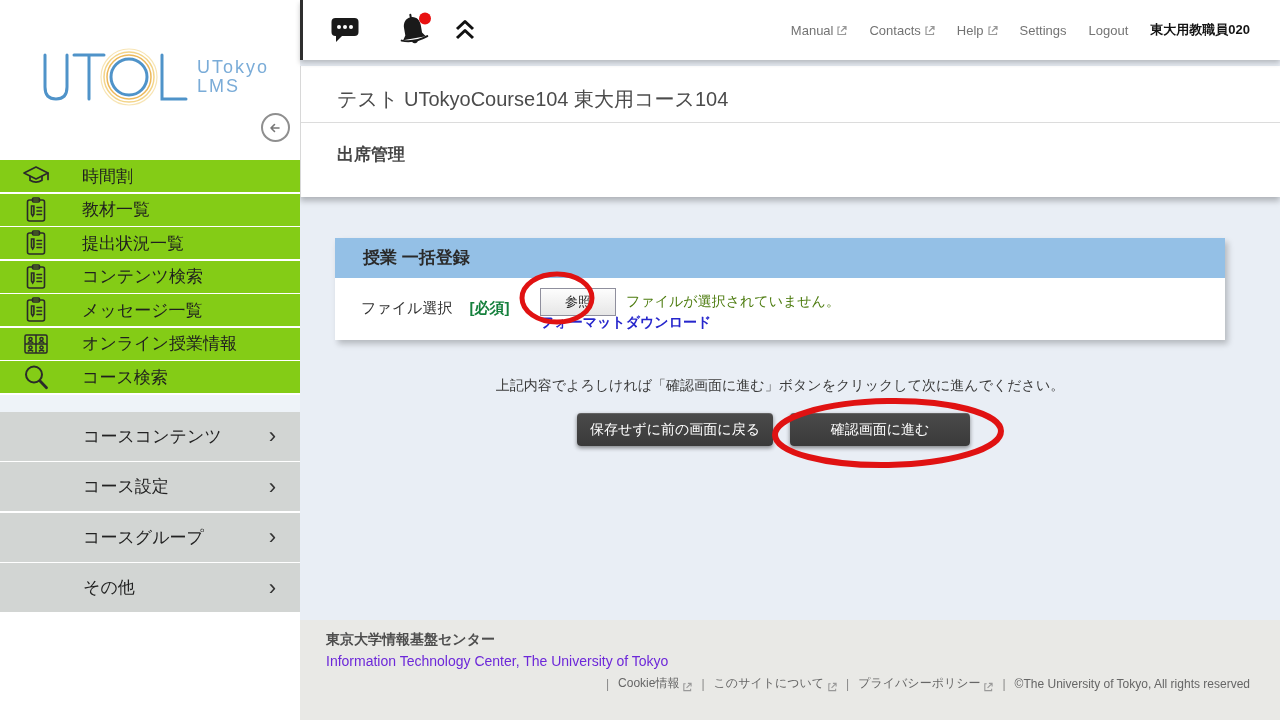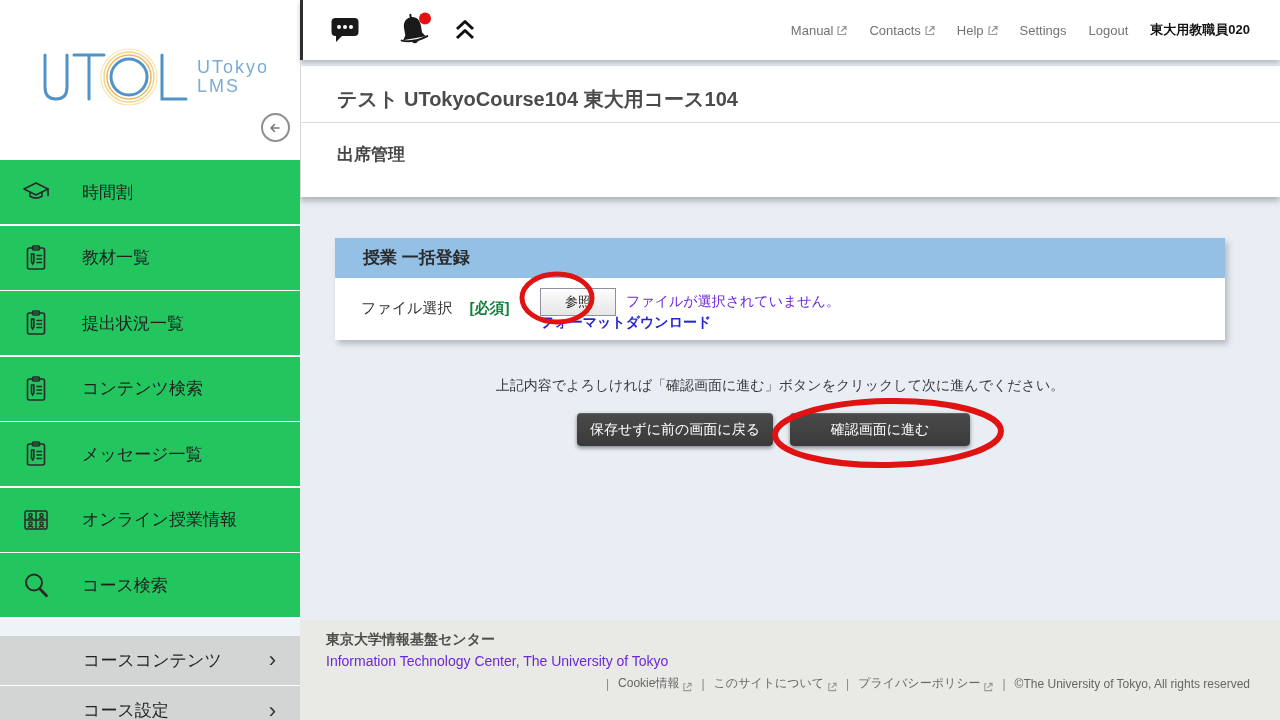--- a/index.html
+++ b/index.html
@@ -11,21 +11,21 @@
 
   
   .sidebar { position:absolute; left:0; top:0; width:300px; height:720px; background:#fff; z-index:5; }
   .logo-area { position:relative; height:160px; background:#fff; }
   .logo-svg { position:absolute; left:38px; top:48px; }
   .logo-sub { position:absolute; left:197px; top:58px; color:#7aacd8; font-size:18px; line-height:19px; letter-spacing:2px; }
   .collapse-btn { position:absolute; left:261px; top:113px; width:29px; height:29px; border-radius:50%;
     border:2px solid #8f8f8f; background:#fff; display:flex; align-items:center; justify-content:center; cursor:pointer; }
 
   .menu-blue { position:absolute; left:0; top:160px; width:300px; }
-  .menu-item { height:64px; margin-bottom:1.5px; background:#22c55e; display:flex; align-items:center;
+  .menu-item { height:32px; margin-bottom:1.5px; background:#84cc16; display:flex; align-items:center;
     padding-left:21px; cursor:pointer; }
   .mi-icon { width:30px; height:30px; display:flex; align-items:center; justify-content:center; }
   .mi-label { margin-left:31px; font-size:17px; color:#1f1f1f; }
 
   .menu-gap { height:17px; background:#eef3f8; }
   .menu-gray .menu-item { background:#d2d5d3; height:49px; padding-left:0; }
   .menu-gray .mg-label { margin-left:83px; font-size:17px; color:#222; }
   .mg-chevron { margin-left:auto; margin-right:24px; font-size:22px; color:#333; font-weight:300; line-height:1; }
 
   
@@ -33,36 +33,36 @@
     border-left:3px solid #2e2e2e; box-shadow:0 3px 5px rgba(0,0,0,.22); }
   .topbar-icons { position:absolute; left:27px; top:0; height:60px; display:flex; align-items:center; }
   .tb-icon-btn { background:none; border:none; cursor:pointer; display:flex; align-items:center; }
   .topbar-links { position:absolute; right:30px; top:0; height:60px; display:flex; align-items:center; gap:22px; }
   .tb-link { font-size:13px; color:#737373; text-decoration:none; display:flex; align-items:center; gap:3px; cursor:pointer; }
   .tb-user { font-size:13px; font-weight:bold; color:#141414; }
 
   
   .title-card { position:absolute; left:300px; top:66px; width:980px; height:131px; background:#fff; z-index:4;
     box-shadow:0 4px 6px rgba(0,0,0,.25); border-left:1px solid #d8d8d8; }
-  .course-title { position:absolute; left:36px; top:86px; font-size:20px; font-weight:bold; color:#4b4b4b; line-height:26px; top:20px; }
+  .course-title { position:absolute; left:36px; top:86px; font-size:20px; font-weight:normal; color:#4b4b4b; line-height:26px; top:20px; }
   .title-divider { position:absolute; left:0; top:56px; width:100%; height:1px; background:#dcdcdc; }
   .section-title { position:absolute; left:36px; top:79px; font-size:17px; color:#454545; line-height:20px; }
 
   
   .content { position:absolute; left:300px; top:197px; width:980px; height:423px; background:#e9eef5; z-index:1; }
   .panel { position:absolute; left:35px; top:41px; width:890px; box-shadow:3px 4px 6px rgba(0,0,0,.22); }
   .panel-header { height:40px; background:#94c0e6; line-height:40px; padding-left:28px;
     font-size:17px; font-weight:700; color:#2a2a2a; }
   .panel-body { position:relative; height:62px; background:#fff; }
   .file-label { position:absolute; left:26px; top:21px; font-size:15px; color:#333; }
   .required { color:#15803d; font-weight:bold; margin-left:13px; }
   .file-control { position:absolute; left:205px; top:10px; display:flex; align-items:center; gap:10px; }
   .browse-btn { font-size:13px; color:#222; padding:4px 24px; border:1px solid #8f8f9d; border-radius:0;
     background:linear-gradient(#fdfdfd,#e6e6e6); cursor:pointer; font-family:inherit; }
-  .no-file { font-size:14px; color:#6d28d9; }
+  .no-file { font-size:14px; color:#4d7c0f; }
   .format-link { position:absolute; left:205px; top:36px; font-size:14px; font-weight:600; color:#2626cc;
     text-decoration:none; cursor:pointer; }
 
   .instruction { position:absolute; left:35px; top:180px; width:890px; text-align:center; font-size:14px; color:#3a3a3a; }
   .action-btn { position:absolute; height:33px; border:none; border-radius:4px; color:#fff; font-size:14px;
     font-family:inherit; background:linear-gradient(#4a4a4a,#3a3a3a); cursor:pointer;
     box-shadow:0 2px 4px rgba(0,0,0,.45), inset 0 1px 0 rgba(255,255,255,.14); }
   .btn-back { left:277px; top:216px; width:196px; }
   .btn-confirm { left:490px; top:216px; width:180px; }
 

